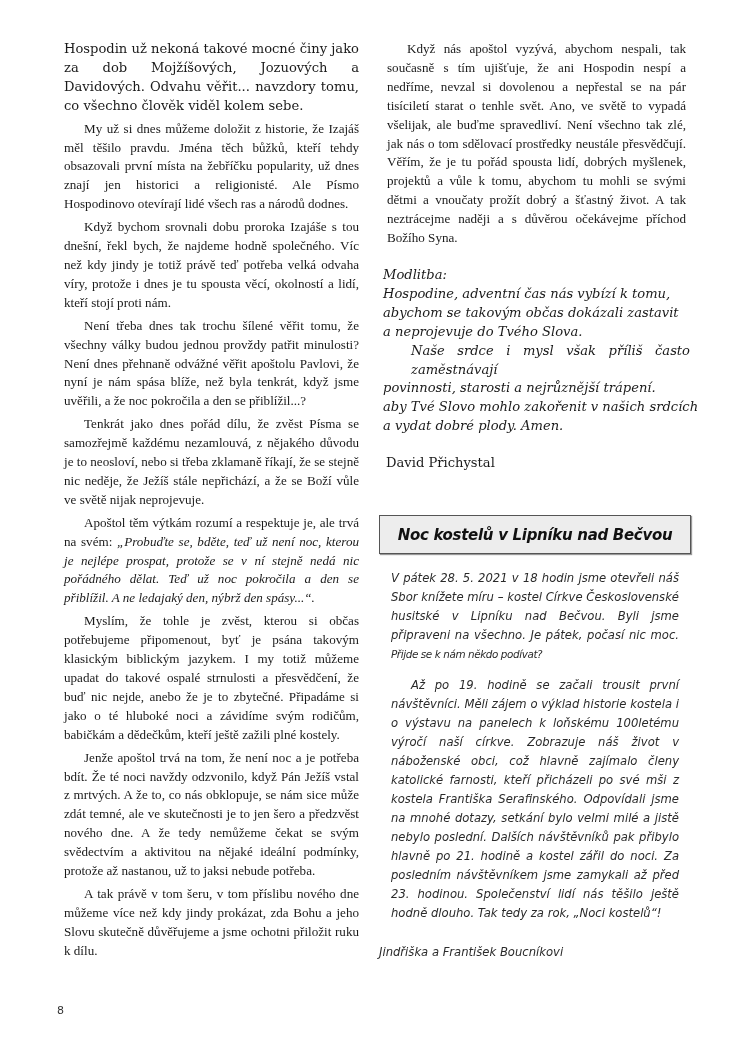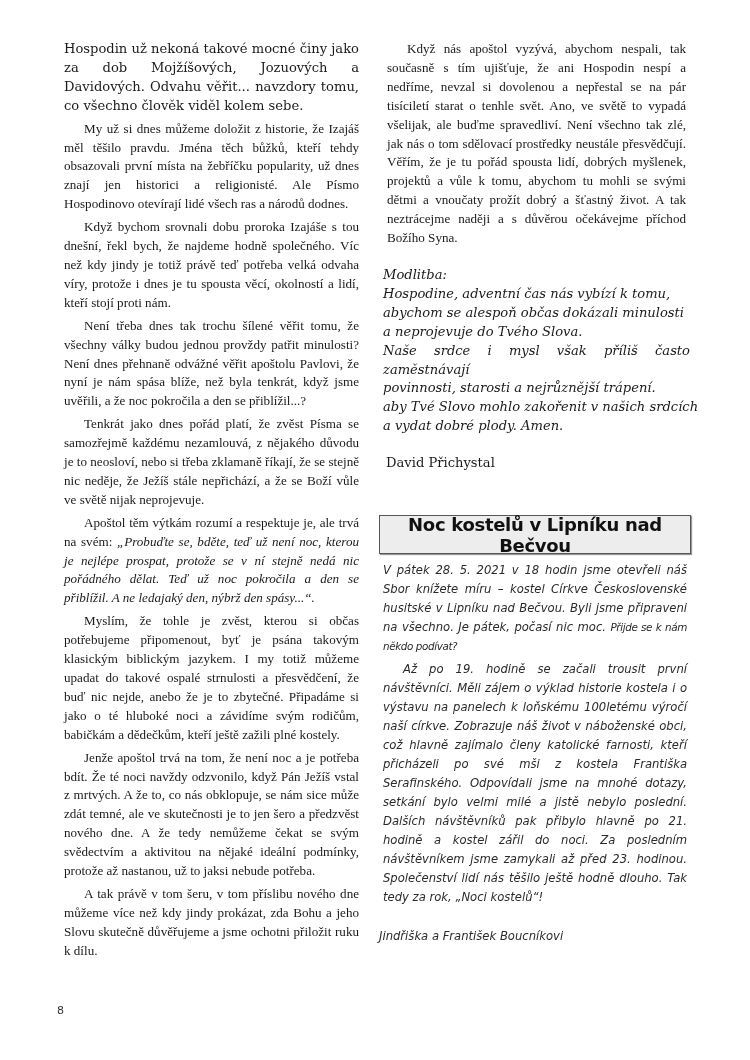--- a/index.html
+++ b/index.html
@@ -5,51 +5,51 @@
   html, body { margin:0; padding:0; background:#ffffff; }
   body { width:750px; height:1060px; position:relative; overflow:hidden; color:#1a1a1a; }
   .col { position:absolute; top:36px; font-family:"DejaVu Serif", serif; font-size:13.1px; line-height:18.9px; text-align:justify; }
   .col-left { left:60px; width:303px; }
   .col-right { left:383px; width:307px; }
   .col p { margin:4px; }
   .ind { text-indent:20px;font-family:Liberation Serif, serif; }
   .it { font-style:italic; }
   .prayer { margin-top:18px; font-style:italic; text-align:left; }
   .prayer div { white-space:nowrap; }
-  .prayer .jus { text-align:justify; white-space:normal; text-align-last:justify; }
+  .prayer .jus { text-align:justify; white-space:normal; text-align-last:justify;margin-left:28px; }
   .author { margin-top:18px; padding-left:3px; }
   .box { position:absolute; left:379px; top:515px; width:310px; height:37px; background:#ededed; border:1px solid #555; box-shadow:1px 1px 1px #999; display:flex; align-items:center; justify-content:center; }
-  .box h2 { margin:0; font-family:"DejaVu Sans", sans-serif; font-weight:bold; font-size:18px; color:#111; letter-spacing:-0.3px;text-align:center; }
+  .box h2 { margin:0; font-family:"DejaVu Sans", sans-serif; font-style:italic; font-weight:bold; font-size:15px; color:#111; letter-spacing:-0.3px; }
   .report { position:absolute; left:379px; top:557px; width:312px; font-family:"DejaVu Sans", sans-serif; font-style:italic; font-size:11.6px; line-height:19px; text-align:justify; color:#2a2a2a; }
-  .report p { margin:4px; }
+  .report p { margin:12px; }
   .report .small { font-size:10.4px; letter-spacing:-0.4px; }
   .report .sig { margin-top:20px; padding-right:4px; }
   .pagenum { position:absolute; left:57px; top:1004px; font-family:"DejaVu Sans", sans-serif; font-size:11px; color:#333; }
 </style>
 </head>
 <body>
 
 <div class="col col-left">
   <p>Hospodin už nekoná takové mocné činy jako za dob Mojžíšových, Jozuových a Davidových. Odvahu věřit... navzdory tomu, co všechno člověk viděl kolem sebe.</p>
   <p class="ind">My už si dnes můžeme doložit z historie, že Izajáš měl těšilo pravdu. Jména těch bůžků, kteří tehdy obsazovali první místa na žebříčku popularity, už dnes znají jen historici a religionisté. Ale Písmo Hospodinovo otevírají lidé všech ras a národů dodnes.</p>
   <p class="ind">Když bychom srovnali dobu proroka Izajáše s tou dnešní, řekl bych, že najdeme hodně společného. Víc než kdy jindy je totiž právě teď potřeba velká odvaha víry, protože i dnes je tu spousta věcí, okolností a lidí, kteří stojí proti nám.</p>
   <p class="ind">Není třeba dnes tak trochu šílené věřit tomu, že všechny války budou jednou provždy patřit minulosti? Není dnes přehnaně odvážné věřit apoštolu Pavlovi, že nyní je nám spása blíže, než byla tenkrát, když jsme uvěřili, a že noc pokročila a den se přiblížil...?</p>
-  <p class="ind">Tenkrát jako dnes pořád platí, že zvěst Písma se samozřejmě každému nezamlouvá, z nějakého důvodu je to neosloví, nebo si třeba zklamaně říkají, že se stejně nic neděje, že Ježíš stále nepřichází, a že se Boží vůle ve světě nijak neprojevuje.</p>
+  <p class="ind">Tenkrát jako dnes pořád dílu, že zvěst Písma se samozřejmě každému nezamlouvá, z nějakého důvodu je to neosloví, nebo si třeba zklamaně říkají, že se stejně nic neděje, že Ježíš stále nepřichází, a že se Boží vůle ve světě nijak neprojevuje.</p>
   <p class="ind"><span>Apoštol těm výtkám rozumí a respektuje je, ale trvá na svém: </span><span class="it">„Probuďte se, bděte, teď už není noc, kterou je nejlépe prospat, protože se v ní stejně nedá nic pořádného dělat. Teď už noc pokročila a den se přiblížil. A ne ledajaký den, nýbrž den spásy...“.</span></p>
   <p class="ind">Myslím, že tohle je zvěst, kterou si občas potřebujeme připomenout, byť je psána takovým klasickým biblickým jazykem. I my totiž můžeme upadat do takové ospalé strnulosti a přesvědčení, že buď nic nejde, anebo že je to zbytečné. Připadáme si jako o té hluboké noci a závidíme svým rodičům, babičkám a dědečkům, kteří ještě zažili plné kostely.</p>
   <p class="ind">Jenže apoštol trvá na tom, že není noc a je potřeba bdít. Že té noci navždy odzvonilo, když Pán Ježíš vstal z mrtvých. A že to, co nás obklopuje, se nám sice může zdát temné, ale ve skutečnosti je to jen šero a předzvěst nového dne. A že tedy nemůžeme čekat se svým svědectvím a aktivitou na nějaké ideální podmínky, protože až nastanou, už to jaksi nebude potřeba.</p>
   <p class="ind">A tak právě v tom šeru, v tom příslibu nového dne můžeme více než kdy jindy prokázat, zda Bohu a jeho Slovu skutečně důvěřujeme a jsme ochotni přiložit ruku k dílu.</p>
 </div>
 
 <div class="col col-right">
   <p class="ind">Když nás apoštol vyzývá, abychom nespali, tak současně s tím ujišťuje, že ani Hospodin nespí a nedříme, nevzal si dovolenou a nepřestal se na pár tisíciletí starat o tenhle svět. Ano, ve světě to vypadá všelijak, ale buďme spravedliví. Není všechno tak zlé, jak nás o tom sdělovací prostředky neustále přesvědčují. Věřím, že je tu pořád spousta lidí, dobrých myšlenek, projektů a vůle k tomu, abychom tu mohli se svými dětmi a vnoučaty prožít dobrý a šťastný život. A tak neztrácejme naději a s důvěrou očekávejme příchod Božího Syna.</p>
   <div class="prayer">
     <div>Modlitba:</div>
     <div>Hospodine, adventní čas nás vybízí k tomu,</div>
-    <div>abychom se alespoň občas dokázali minulosti</div>
+    <div>abychom se takovým občas dokázali zastavit</div>
     <div>a neprojevuje do Tvého Slova.</div>
     <div class="jus">Naše srdce i mysl však příliš často zaměstnávají</div>
     <div>povinnosti, starosti a nejrůznější trápení.</div>
     <div>aby Tvé Slovo mohlo zakořenit v našich srdcích</div>
     <div>a vydat dobré plody. Amen.</div>
   </div>
   <div class="author">David Přichystal</div>
 </div>
 
 <div class="box">

